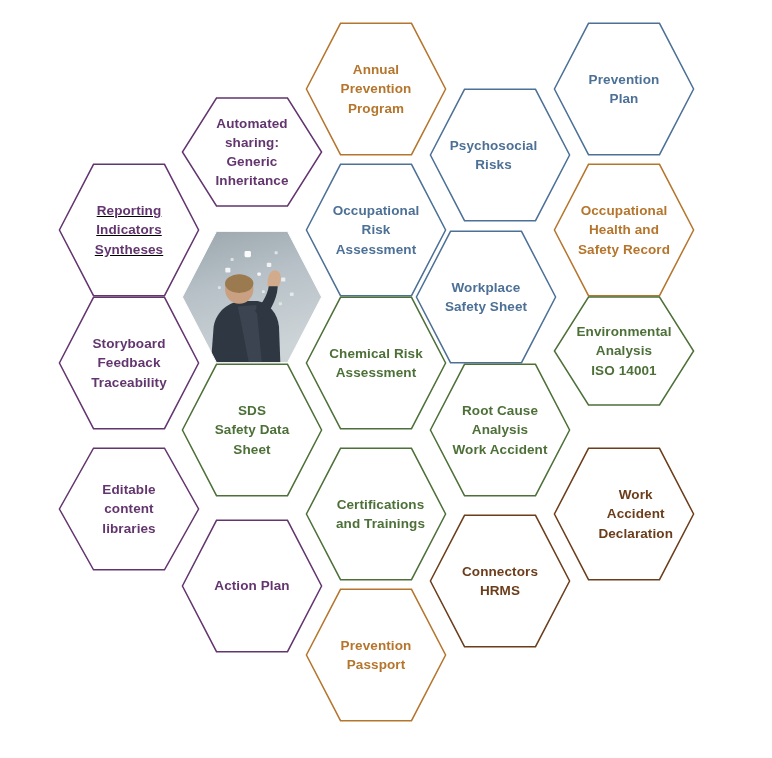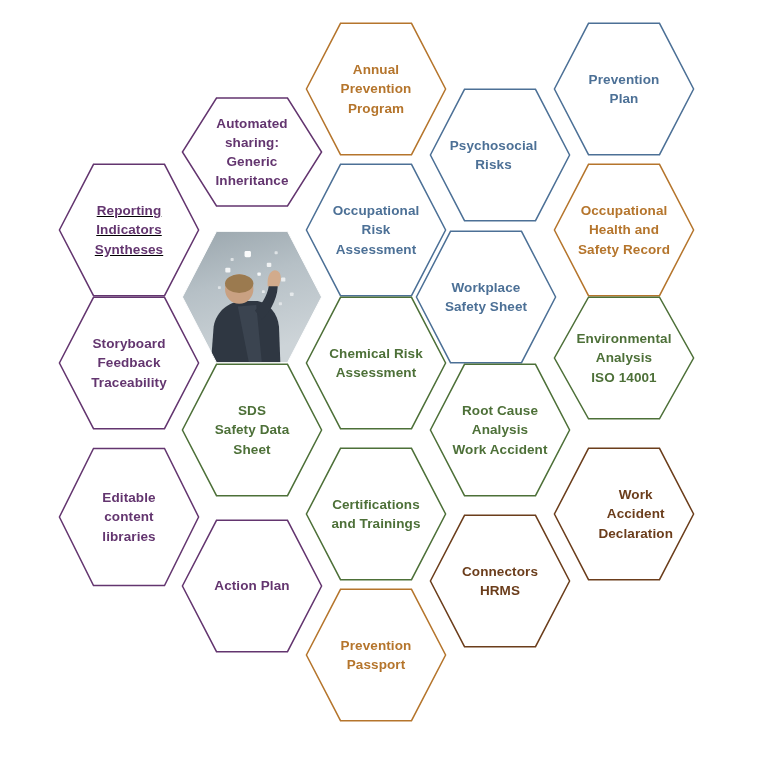--- a/index.html
+++ b/index.html
@@ -60,21 +60,21 @@
 Syntheses</div>
     </div>
     <div class="hex" style="left: 58px; top: 296px; width: 142px; height: 134px;">
       <svg viewBox="0 0 100 100" preserveAspectRatio="none">
         <polygon points="25,1 75,1 99,50 75,99 25,99 1,50" fill="#ffffff" stroke="#63356f" stroke-width="1.5" vector-effect="non-scaling-stroke" stroke-linejoin="miter"></polygon>
       </svg>
       <div class="hex-label" style="color: rgb(99, 53, 111);">Storyboard
 Feedback
 Traceability</div>
     </div>
-    <div class="hex" style="left: 58px; top: 447px; width: 142px; height: 140px;">
+    <div class="hex" style="left: 58px; top: 447px; width: 142px; height: 124px;">
       <svg viewBox="0 0 100 100" preserveAspectRatio="none">
         <polygon points="25,1 75,1 99,50 75,99 25,99 1,50" fill="#ffffff" stroke="#63356f" stroke-width="1.5" vector-effect="non-scaling-stroke" stroke-linejoin="miter"></polygon>
       </svg>
       <div class="hex-label" style="color: rgb(99, 53, 111);">Editable
 content
 libraries</div>
     </div>
     <div class="hex" style="left: 181px; top: 97px; width: 142px; height: 110px;">
       <svg viewBox="0 0 100 100" preserveAspectRatio="none">
         <polygon points="25,1 75,1 99,50 75,99 25,99 1,50" fill="#ffffff" stroke="#63356f" stroke-width="1.5" vector-effect="non-scaling-stroke" stroke-linejoin="miter"></polygon>
@@ -151,21 +151,21 @@
 Risk
 Assessment</div>
     </div>
     <div class="hex" style="left: 305px; top: 296px; width: 142px; height: 134px;">
       <svg viewBox="0 0 100 100" preserveAspectRatio="none">
         <polygon points="25,1 75,1 99,50 75,99 25,99 1,50" fill="#ffffff" stroke="#4d7038" stroke-width="1.5" vector-effect="non-scaling-stroke" stroke-linejoin="miter"></polygon>
       </svg>
       <div class="hex-label" style="color: rgb(77, 112, 56);">Chemical Risk
 Assessment</div>
     </div>
-    <div class="hex" style="left: 305px; top: 447px; width: 142px; height: 134px;">
+    <div class="hex" style="left: 305px; top: 447px; width: 142px; height: 134px; justify-content: flex-end;">
       <svg viewBox="0 0 100 100" preserveAspectRatio="none">
         <polygon points="25,1 75,1 99,50 75,99 25,99 1,50" fill="#ffffff" stroke="#4d7038" stroke-width="1.5" vector-effect="non-scaling-stroke" stroke-linejoin="miter"></polygon>
       </svg>
       <div class="hex-label" style="color: rgb(77, 112, 56);">Certifications
 and Trainings</div>
     </div>
     <div class="hex" style="left: 305px; top: 588px; width: 142px; height: 134px;">
       <svg viewBox="0 0 100 100" preserveAspectRatio="none">
         <polygon points="25,1 75,1 99,50 75,99 25,99 1,50" fill="#ffffff" stroke="#b5752c" stroke-width="1.5" vector-effect="non-scaling-stroke" stroke-linejoin="miter"></polygon>
       </svg>
@@ -209,21 +209,21 @@
 Plan</div>
     </div>
     <div class="hex" style="left: 553px; top: 163px; width: 142px; height: 134px;">
       <svg viewBox="0 0 100 100" preserveAspectRatio="none">
         <polygon points="25,1 75,1 99,50 75,99 25,99 1,50" fill="#ffffff" stroke="#b5752c" stroke-width="1.5" vector-effect="non-scaling-stroke" stroke-linejoin="miter"></polygon>
       </svg>
       <div class="hex-label" style="color: rgb(181, 117, 44);">Occupational
 Health and
 Safety Record</div>
     </div>
-    <div class="hex" style="left: 553px; top: 296px; width: 142px; height: 124px;">
+    <div class="hex" style="left: 553px; top: 296px; width: 142px; height: 110px;">
       <svg viewBox="0 0 100 100" preserveAspectRatio="none">
         <polygon points="25,1 75,1 99,50 75,99 25,99 1,50" fill="#ffffff" stroke="#4d7038" stroke-width="1.5" vector-effect="non-scaling-stroke" stroke-linejoin="miter"></polygon>
       </svg>
       <div class="hex-label" style="color: rgb(77, 112, 56);">Environmental
 Analysis
 ISO 14001</div>
     </div>
     <div class="hex" style="left: 553px; top: 447px; width: 142px; height: 134px; justify-content: flex-end;">
       <svg viewBox="0 0 100 100" preserveAspectRatio="none">
         <polygon points="25,1 75,1 99,50 75,99 25,99 1,50" fill="#ffffff" stroke="#6b3d1b" stroke-width="1.5" vector-effect="non-scaling-stroke" stroke-linejoin="miter"></polygon>

